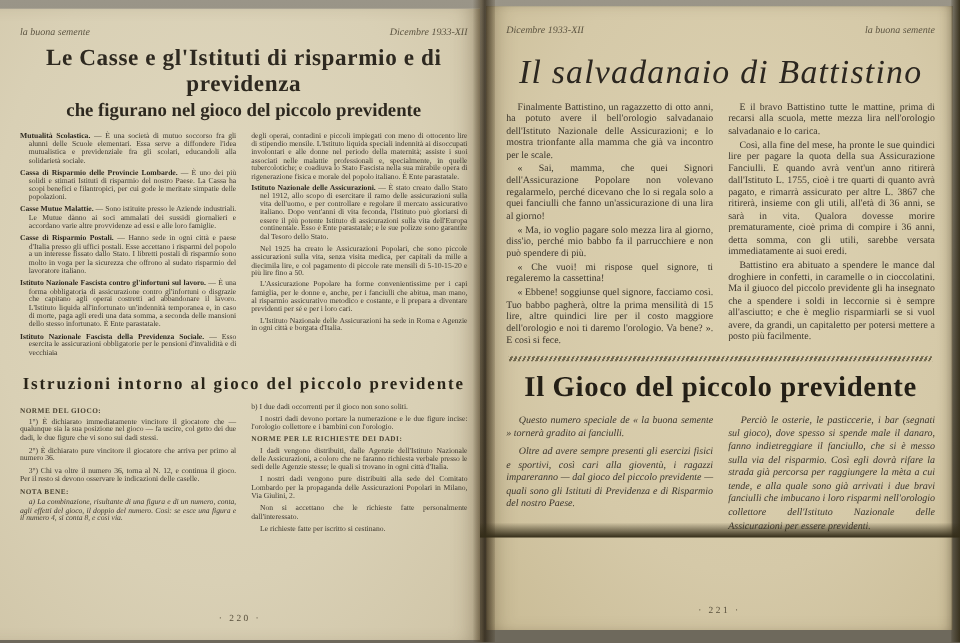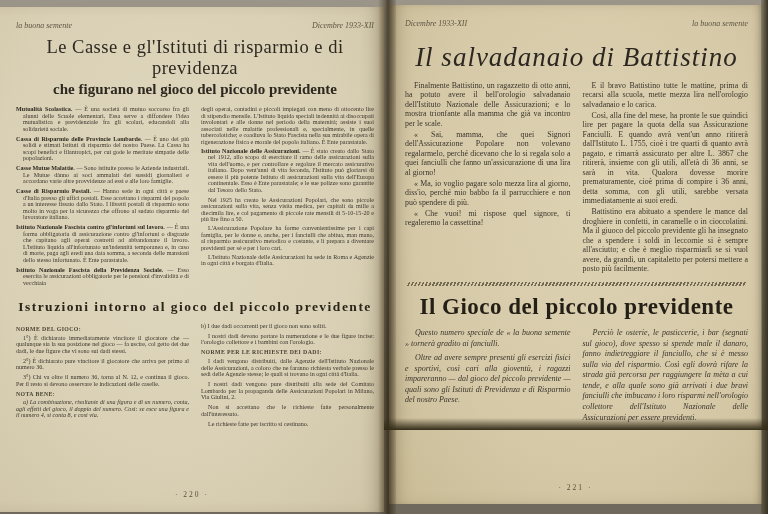--- a/index.html
+++ b/index.html
@@ -22,21 +22,21 @@
     background:radial-gradient(ellipse at 55% 40%, #ddd2b2 0%, #d5c9a8 60%, #c9bb95 100%);
     box-shadow:inset 14px 0 18px -10px rgba(70,55,30,.5), inset -8px 0 10px -8px rgba(50,40,20,.6);
     padding:14px 14px 0 16px;
   }
   .gutter{position:absolute;left:378px;top:0;width:18px;height:514px;
     background:linear-gradient(90deg,rgba(60,45,20,0) 0%,rgba(60,45,20,.5) 40%,rgba(35,25,10,.65) 55%,rgba(60,45,20,.15) 100%);}
   .edge-right{position:absolute;right:0;top:0;width:7px;height:514px;background:linear-gradient(90deg,rgba(40,32,16,.2),#39321f);}
   .edge-bottom{position:absolute;left:384px;bottom:0;width:384px;height:12px;background:linear-gradient(0deg,#332c18,rgba(51,44,24,0));}
 
   .ph{display:flex;justify-content:space-between;font-style:italic;font-size:8px;color:#5d5542;}
-  .t1{text-align:center;font-weight:normal;font-size:18.5px;letter-spacing:.5px;color:#2e2920;margin:7px 0 0;}
+  .t1{text-align:center;font-weight:bold;font-size:18.5px;letter-spacing:.5px;color:#2e2920;margin:7px 0 0;}
   .t2{text-align:center;font-weight:bold;font-size:15px;color:#2e2920;margin:2px 0 0;}
   .t-script{text-align:center;font-style:italic;font-weight:normal;font-size:27px;letter-spacing:1px;color:#2c2720;margin:14px 0 0;}
   .t-game{text-align:center;font-weight:bold;font-size:23px;letter-spacing:.5px;color:#241f16;margin:8px 0 6px;}
 
   .cols{display:flex;gap:12px;margin-top:8px;}
   .col{flex:1;min-width:0;}
   .lp .col{font-size:6.1px;line-height:1.07;text-align:justify;}
   .entry{margin:0 0 3.5px;padding-left:7px;text-indent:-7px;}
   .entry b{color:#2e2920;}
   .para{margin:0 0 2.5px;text-indent:7px;}
@@ -120,20 +120,21 @@
       <span>la buona semente</span>
     </div>
     <h1 class="t-script">Il salvadanaio di Battistino</h1>
 
     <div class="cols rp-cols">
       <div class="col">
         <p class="para first">Finalmente Battistino, un ragazzetto di otto anni, ha potuto avere il bell'orologio salvadanaio dell'Istituto Nazionale delle Assicurazioni; e lo mostra trionfante alla mamma che già va incontro per le scale.</p>
         <p class="para">« Sai, mamma, che quei Signori dell'Assicurazione Popolare non volevano regalarmelo, perché dicevano che lo si regala solo a quei fanciulli che fanno un'assicurazione di una lira al giorno!</p>
         <p class="para">« Ma, io voglio pagare solo mezza lira al giorno, diss'io, perché mio babbo fa il parrucchiere e non può spendere di più.</p>
         <p class="para">« Che vuoi! mi rispose quel signore, ti regaleremo la cassettina!</p>
+        <p class="para">« Ebbene! soggiunse quel signore, facciamo così. Tuo babbo pagherà, oltre la prima mensilità di 15 lire, altre quindici lire per il costo maggiore dell'orologio e noi ti daremo l'orologio. Va bene? ». E così si fece.</p>
       </div>
       <div class="col">
         <p class="para first">E il bravo Battistino tutte le mattine, prima di recarsi alla scuola, mette mezza lira nell'orologio salvadanaio e lo carica.</p>
         <p class="para">Così, alla fine del mese, ha pronte le sue quindici lire per pagare la quota della sua Assicurazione Fanciulli. E quando avrà vent'un anno ritirerà dall'Istituto L. 1755, cioè i tre quarti di quanto avrà pagato, e rimarrà assicurato per altre L. 3867 che ritirerà, insieme con gli utili, all'età di 36 anni, se sarà in vita. Qualora dovesse morire prematuramente, cioè prima di compire i 36 anni, detta somma, con gli utili, sarebbe versata immediatamente ai suoi eredi.</p>
         <p class="para">Battistino era abituato a spendere le mance dal droghiere in confetti, in caramelle o in cioccolatini. Ma il giuoco del piccolo previdente gli ha insegnato che a spendere i soldi in leccornie si è sempre all'asciutto; e che è meglio risparmiarli se si vuol avere, da grandi, un capitaletto per potersi mettere a posto più facilmente.</p>
       </div>
     </div>
 
     <div class="divider"></div>
 

